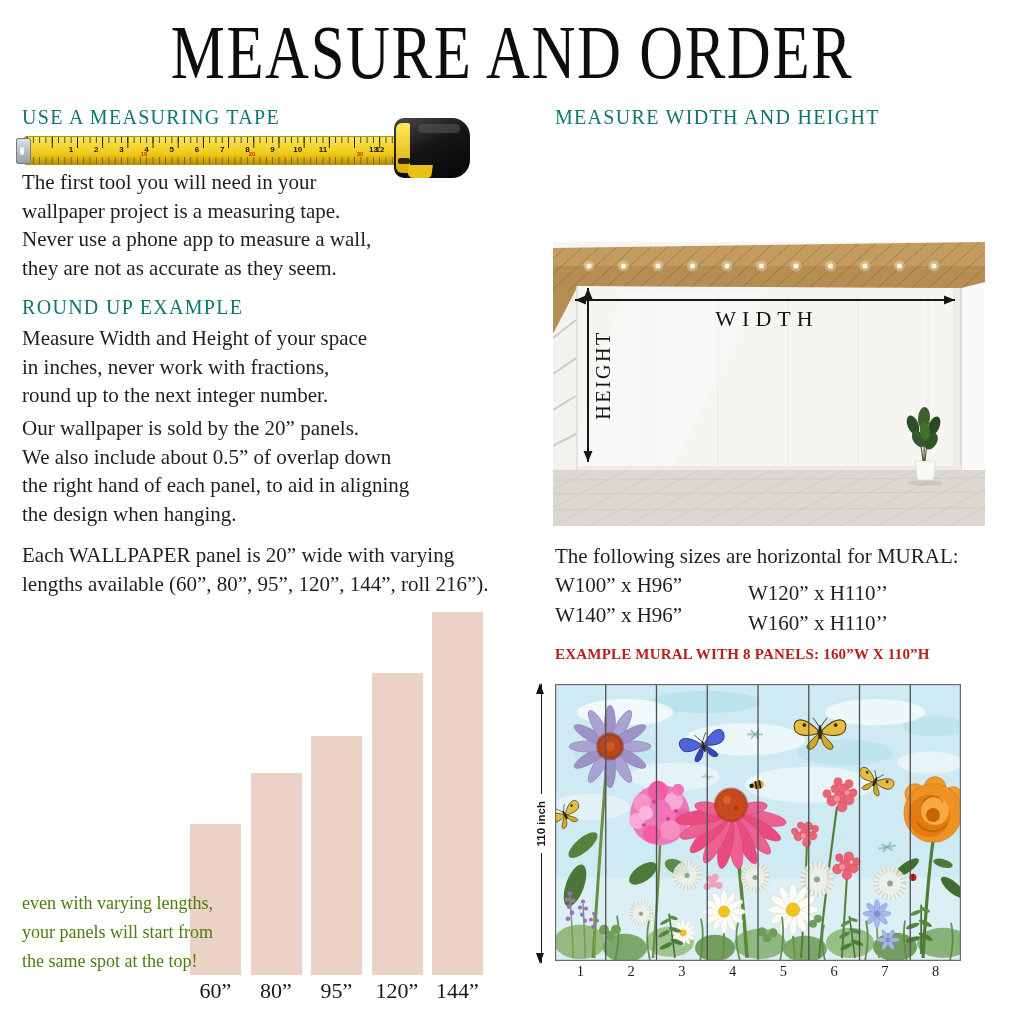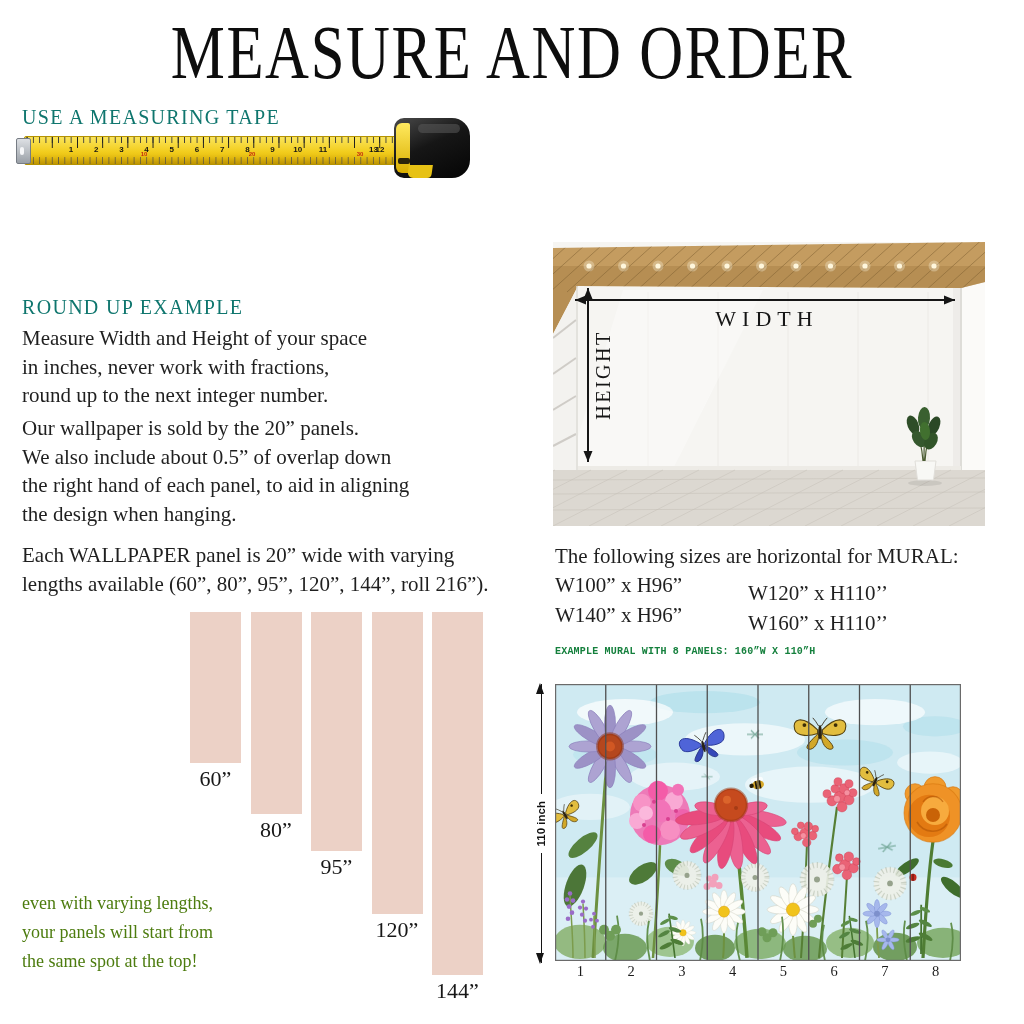--- a/index.html
+++ b/index.html
@@ -5,22 +5,22 @@
   html,body{margin:0;padding:0;background:#fff}
   .page{position:relative;width:1024px;height:1024px;background:#fff;overflow:hidden;
         font-family:"Liberation Serif",serif;color:#1f1f1f}
   .abs{position:absolute}
   .title{top:12px;left:50%;transform:translateX(-50%) scaleX(.8);transform-origin:center top;
          font-size:76px;line-height:80px;letter-spacing:2px;color:#0d0d0d;white-space:nowrap;font-weight:400}
   .h-caps{font-size:20px;letter-spacing:1.3px;color:#0f766e;white-space:nowrap}
   .body-text{font-size:21px;line-height:28.5px;white-space:pre-line}
   .note{font-size:18px;line-height:29px;white-space:pre-line;color:#4d7c0f}
   .size-item{font-size:21px;line-height:30px;white-space:pre-line}
-  .example{font-family:Liberation Mono, monospace;font-weight:700;font-size:10px;
-           letter-spacing:.2px;color:#15803d;white-space:nowrap}
+  .example{font-family:Liberation Serif, serif;font-weight:700;font-size:15px;
+           letter-spacing:.2px;color:#b91c1c;white-space:nowrap}
   
   .tape{left:18px;top:118px;width:452px;height:64px}
   .tape-strip{position:absolute;left:6px;top:18px;width:372px;height:27px;
       background:linear-gradient(180deg,#fbe55c 0%,#f2cd1d 55%,#d9ad04 100%);
       border:1px solid #b59300;border-radius:2px;box-shadow:inset 0 -4px 5px rgba(110,80,0,.25)}
   .ticks-top{position:absolute;left:0;right:0;top:0;height:11px;
       background-image:linear-gradient(90deg,#1e1e1e 0 1.3px,transparent 1.3px),
                        linear-gradient(90deg,#3a3a3a 0 1px,transparent 1px);
       background-size:25.2px 100%,6.3px 55%;background-repeat:repeat-x;
       background-position:26.8px 0,1.6px 0}
@@ -39,21 +39,21 @@
       background:linear-gradient(155deg,#4a4a4a 0%,#161616 45%,#050505 100%);
       border-radius:10px 18px 18px 10px}
   .case-front{position:absolute;left:2px;top:5px;bottom:5px;width:14px;
       background:linear-gradient(#ffe95e,#d9ae00);border-radius:6px 2px 2px 6px}
   .case-bottom{position:absolute;left:14px;bottom:0;width:24px;height:13px;
       background:#e7c215;border-radius:0 0 4px 6px;transform:skewX(-8deg)}
   .case-hl{position:absolute;top:6px;right:10px;width:42px;height:9px;border-radius:5px;
       background:#5a5a5a;opacity:.55}
   .case-slot{position:absolute;left:4px;bottom:14px;width:12px;height:6px;background:#2a230a;border-radius:2px}
   
-  .bars{left:190px;top:612px;display:flex;align-items:flex-start;column-gap:9.5px}
+  .bars{left:190px;top:612px;display:flex;align-items:flex-end;column-gap:9.5px}
   .bar-col{display:flex;flex-direction:column;align-items:center}
   .bar{width:51px}
   .bar-label{font-size:22px;margin-top:3px;color:#171717}
   
   .arrow-h{display:flex;align-items:center;gap:8px}
   .aline{flex:1;height:0;border-top:1.7px solid #141414;position:relative}
   .aline.l::before{content:"";position:absolute;left:-1px;top:-5.8px;width:0;height:0;
       border:4.8px solid transparent;border-left:0;border-right:11px solid #141414}
   .aline.r::after{content:"";position:absolute;right:-1px;top:-5.8px;width:0;height:0;
       border:4.8px solid transparent;border-right:0;border-left:11px solid #141414}
@@ -102,20 +102,24 @@
       </div>
     <div class="tape-hook"></div>
     <div class="tape-case">
       <div class="case-front"></div>
       <div class="case-bottom"></div>
       <div class="case-hl"></div>
       <div class="case-slot"></div>
     </div>
   </div>
 
+  <div class="abs body-text" style="left:22px;top:168px">The first tool you will need in your
+wallpaper project is a measuring tape.
+Never use a phone app to measure a wall,
+they are not as accurate as they seem.</div>
 
   <div class="abs h-caps" style="left:22px;top:296px">ROUND UP EXAMPLE</div>
 
   <div class="abs body-text" style="left:22px;top:324px">Measure Width and Height of your space
 in inches, never work with fractions,
 round up to the next integer number.</div>
 
   <div class="abs body-text" style="left:22px;top:414px">Our wallpaper is sold by the 20” panels.
 We also include about 0.5” of overlap down
 the right hand of each panel, to aid in aligning
@@ -144,20 +148,21 @@
       <div class="bar-col">
         <div class="bar" style="height: 363px; background: rgb(236, 209, 198);"></div>
         <div class="bar-label">144”</div>
       </div>
     </div>
 
   <div class="abs note" style="left:22px;top:889px">even with varying lengths,
 your panels will start from
 the same spot at the top!</div>
 
+  <div class="abs h-caps" style="left:555px;top:106px">MEASURE WIDTH AND HEIGHT</div>
 
 
   <svg class="abs" style="left:553px;top:242px" width="432" height="284" viewBox="0 0 432 284">
     <rect width="432" height="284" fill="#f6f5f2"></rect>
     <g stroke="#eceae6" stroke-width="1">
       <line x1="95" y1="50" x2="95" y2="227"></line>
         <line x1="165" y1="50" x2="165" y2="227"></line>
       <line x1="235" y1="50" x2="235" y2="227"></line>
         <line x1="305" y1="50" x2="305" y2="227"></line>
       <line x1="375" y1="50" x2="375" y2="227"></line>

